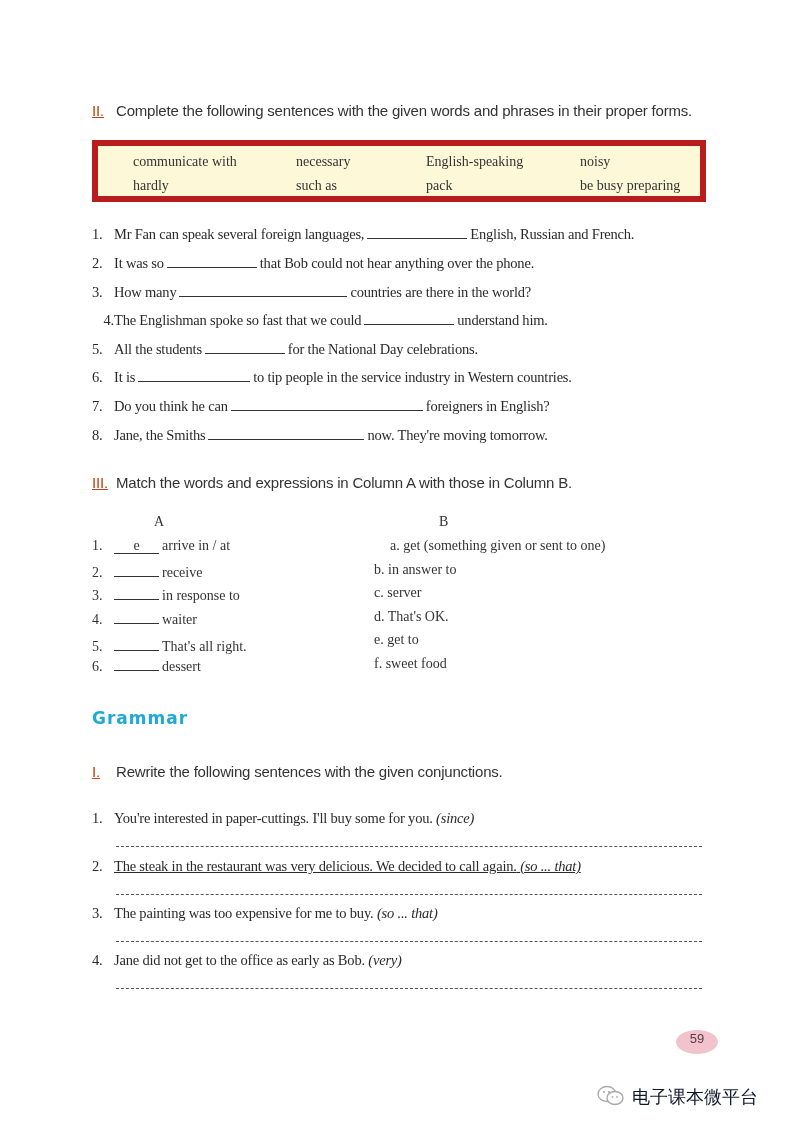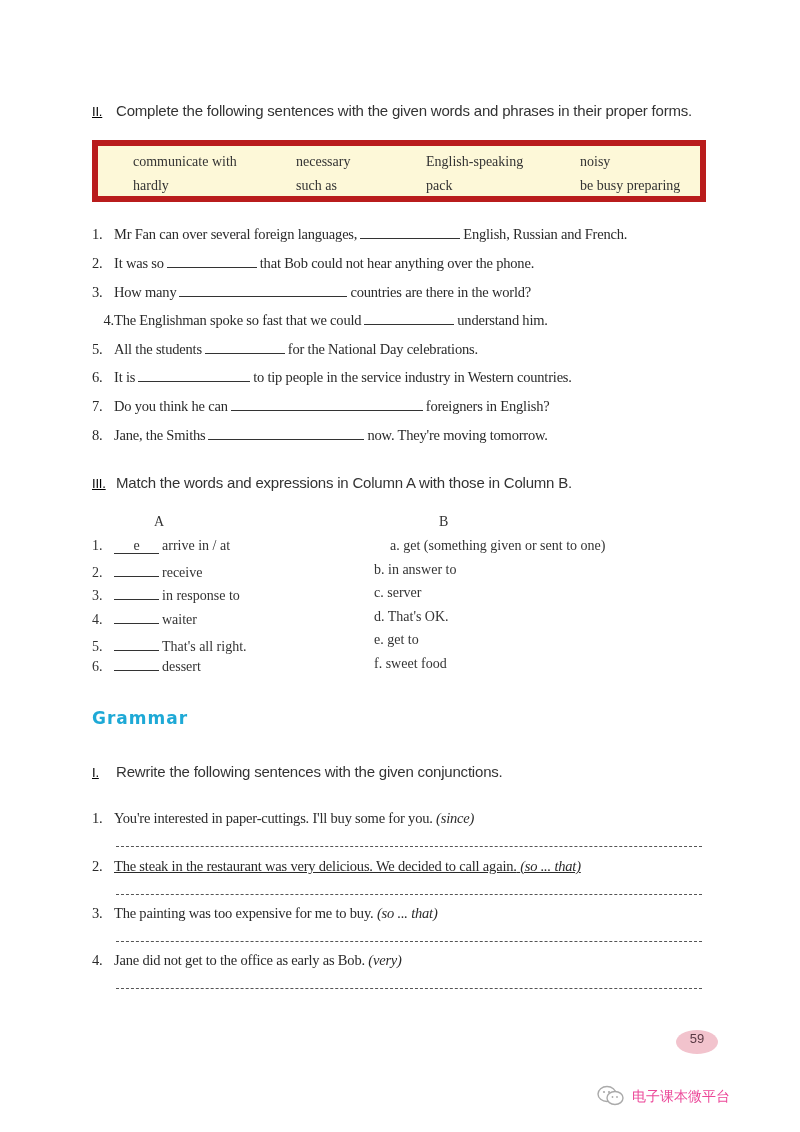--- a/index.html
+++ b/index.html
@@ -1,37 +1,37 @@
 <!DOCTYPE html>
 <html><head>
 <meta charset="utf-8">
 <style>
   html, body { margin: 0; padding: 0; background: #ffffff; }
   body { width: 800px; height: 1132px; position: relative; overflow: hidden; color: #2a2a2a; }
   .sans { font-family: "Liberation Sans", "DejaVu Sans", sans-serif; }
   .serif { font-family: "Liberation Serif", "DejaVu Serif", serif; }
   .abs { position: absolute; }
   .instr { font-size: 15px; color: #333; letter-spacing: -0.2px; white-space: nowrap; }
-  .instr .roman { display: inline-block; width: 24px; color: #000000; font-size: 13px; text-decoration: underline; }
+  .instr .roman { display: inline-block; width: 24px; color: #c2410c; font-size: 15px; text-decoration: underline; }
   .wordbox { position: absolute; left: 92px; top: 140px; width: 614px; height: 62px;
              background: #fdf8d8; border: 6px solid #b91c1c; box-sizing: border-box; }
   .wordbox .w { position: absolute; font-size: 14px; color: #333; white-space: nowrap; }
   .sent { font-size: 14.5px; color: #2a2a2a; white-space: nowrap; letter-spacing: -0.2px; }
   .sent .num { display: inline-block; width: 22px; }
   .blank { display: inline-block; border-bottom: 1px solid #333; height: 12px; vertical-align: baseline; margin: 0 3px; text-align: center; }
   .colhead { font-size: 14px; color: #333; }
   .mrow { font-size: 14px; color: #333; white-space: nowrap; }
   .mrow .num { display: inline-block; width: 22px; }
   .mblank { display: inline-block; width: 45px; border-bottom: 1px solid #333; text-align: center; height: 14px; line-height: 14px; margin-right: 3px; }
   .grammar { font-family: "DejaVu Sans", sans-serif; font-weight: bold; font-size: 17px; color: #1ea9d6; letter-spacing: 1px; }
   .ital { font-style: italic; }
   .answerline { position: absolute; left: 116px; width: 586px; height: 0; border-bottom: 1px dashed #555; }
   .pagebadge { position: absolute; left: 676px; top: 1030px; width: 42px; height: 24px; border-radius: 50%;
                background: #f2c3cd; text-align: center; font-size: 13px; line-height: 18px; color: #5a3a45; }
-  .watermark { position: absolute; left: 596px; top: 1084px; font-size: 14px; color: #ec4899; white-space: nowrap; }
+  .watermark { position: absolute; left: 596px; top: 1084px; font-size: 18px; color: #0f172a; white-space: nowrap; }
   .wm-icon { display: inline-block; vertical-align: middle; margin-right: 6px; }
 </style>
 </head>
 <body>
 
 <div class="abs instr sans" style="left:92px; top:102px;">
   <span class="roman">II.</span><span>Complete the following sentences with the given words and phrases in their proper forms.</span>
 </div>
 
 <div class="wordbox serif">
@@ -39,21 +39,21 @@
   <span class="w" style="left:198px; top:8px;">necessary</span>
   <span class="w" style="left:328px; top:8px;">English-speaking</span>
   <span class="w" style="left:482px; top:8px;">noisy</span>
   <span class="w" style="left:35px; top:32px;">hardly</span>
   <span class="w" style="left:198px; top:32px;">such as</span>
   <span class="w" style="left:328px; top:32px;">pack</span>
   <span class="w" style="left:482px; top:32px;">be busy preparing</span>
 </div>
 
 <div id="sentences">
-    <div class="abs sent serif" style="left: 92px; top: 226px;"><span class="num">1.</span><span>Mr Fan can over several foreign languages,</span><span class="blank" style="width:100px"></span><span>English, Russian and French.</span></div>
+    <div class="abs sent serif" style="left: 92px; top: 226px;"><span class="num">1.</span><span>Mr Fan can speak several foreign languages,</span><span class="blank" style="width:100px"></span><span>English, Russian and French.</span></div>
     <div class="abs sent serif" style="left: 92px; top: 255px;"><span class="num">2.</span><span>It was so</span><span class="blank" style="width:90px"></span><span>that Bob could not hear anything over the phone.</span></div>
     <div class="abs sent serif" style="left: 92px; top: 284px;"><span class="num">3.</span><span>How many</span><span class="blank" style="width:168px"></span><span>countries are there in the world?</span></div>
     <div class="abs sent serif" style="left: 92px; top: 312px; text-align: right;"><span class="num">4.</span><span>The Englishman spoke so fast that we could</span><span class="blank" style="width:90px"></span><span>understand him.</span></div>
     <div class="abs sent serif" style="left: 92px; top: 341px;"><span class="num">5.</span><span>All the students</span><span class="blank" style="width:80px"></span><span>for the National Day celebrations.</span></div>
     <div class="abs sent serif" style="left: 92px; top: 369px;"><span class="num">6.</span><span>It is</span><span class="blank" style="width:112px"></span><span>to tip people in the service industry in Western countries.</span></div>
     <div class="abs sent serif" style="left: 92px; top: 398px;"><span class="num">7.</span><span>Do you think he can</span><span class="blank" style="width:192px"></span><span>foreigners in English?</span></div>
     <div class="abs sent serif" style="left: 92px; top: 427px;"><span class="num">8.</span><span>Jane, the Smiths</span><span class="blank" style="width:156px"></span><span>now. They're moving tomorrow.</span></div>
   </div>
 
 <div class="abs instr sans" style="left:92px; top:474px;">

